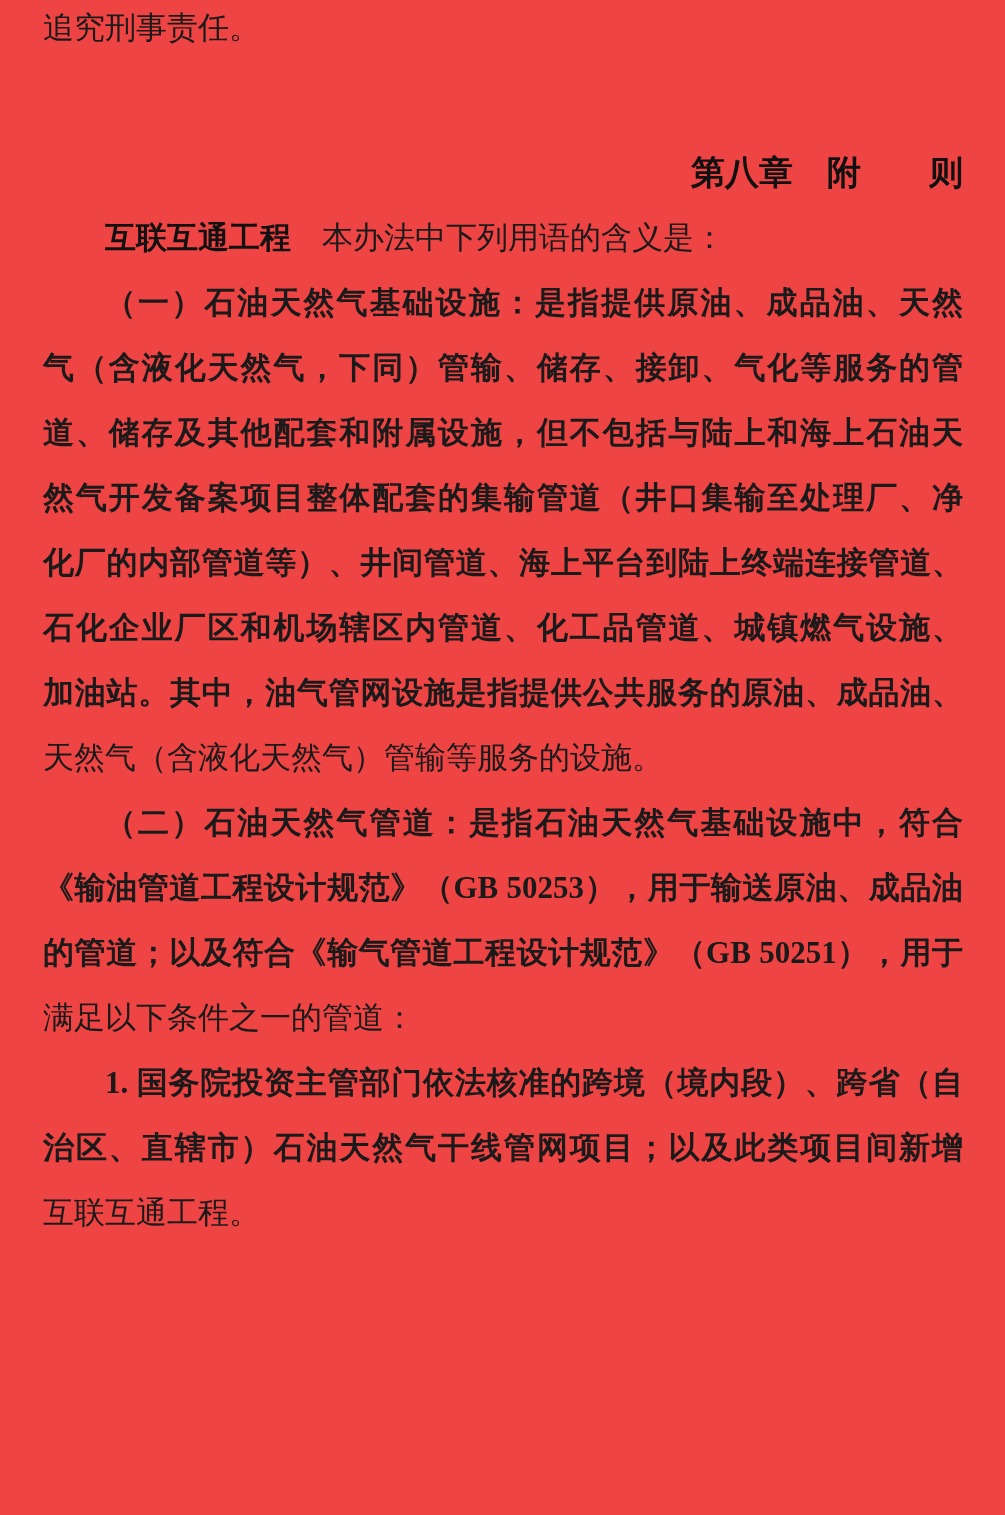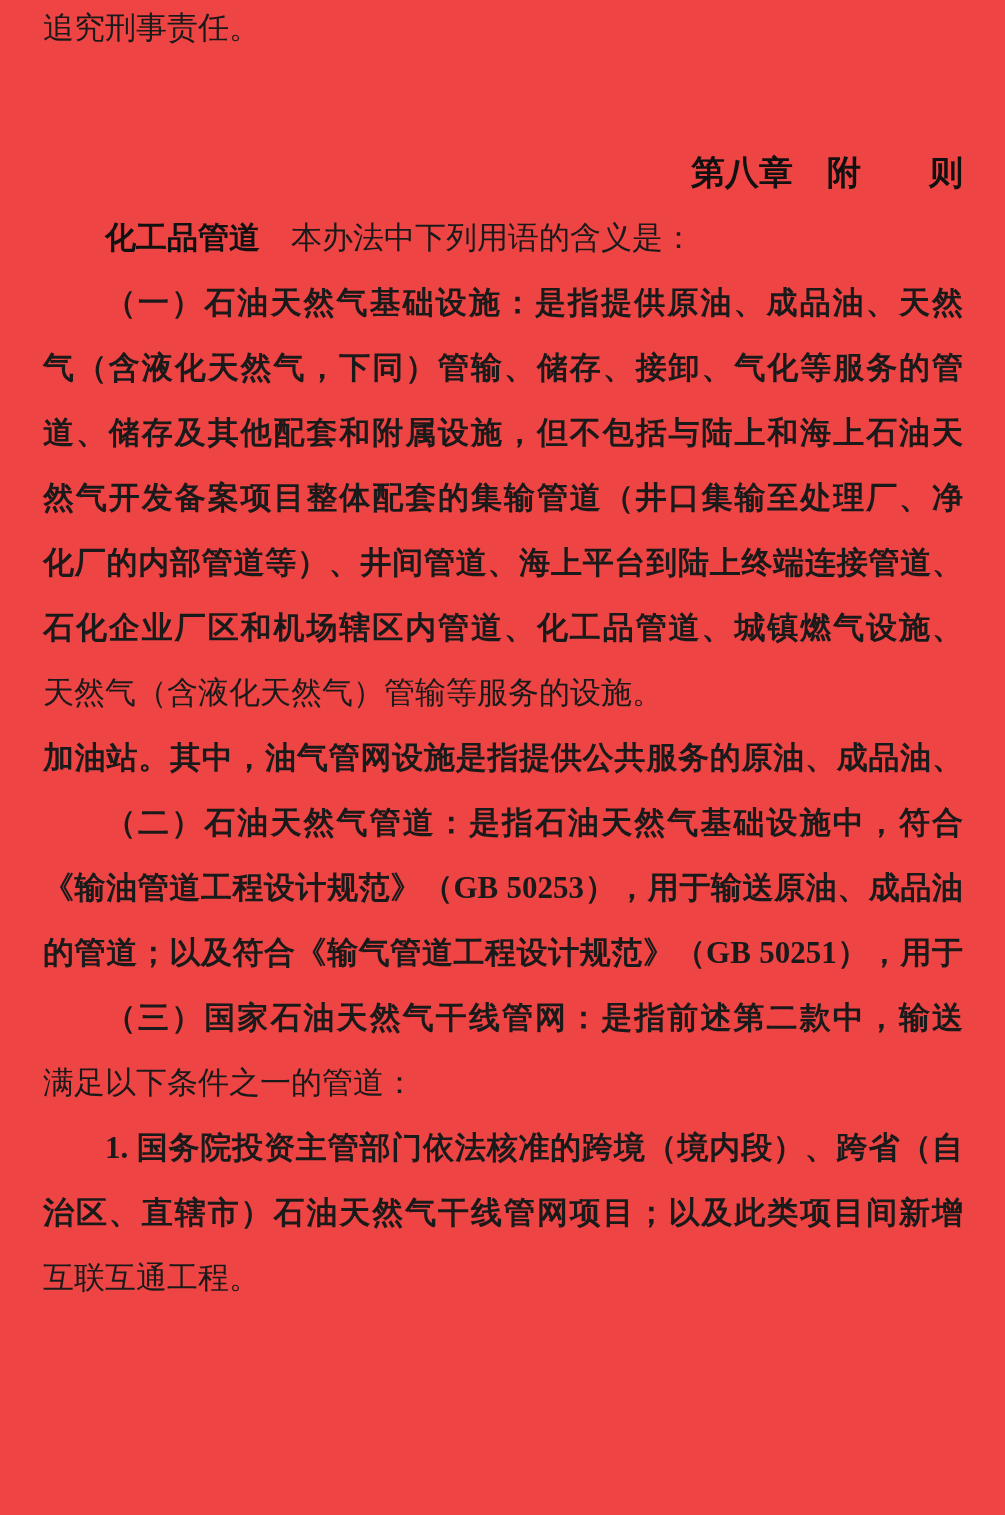--- a/index.html
+++ b/index.html
@@ -62,31 +62,30 @@
     color: #111111;
   }
 </style>
 </head>
 <body>
 
 <div class="page">
   <div class="textcol" id="doc-lines">
       <div class="line end">追究刑事责任。</div>
       <div class="line heading" style="margin-top: 80px;">第八章　附　　则</div>
-      <div class="line end indent"><span class="bold-prefix">化工品管道</span>　本办法中下列用语的含义是：</div>
+      <div class="line end indent"><span class="bold-prefix">互联互通工程</span>　本办法中下列用语的含义是：</div>
       <div class="line full indent">（一）石油天然气基础设施：是指提供原油、成品油、天然</div>
       <div class="line full">气（含液化天然气，下同）管输、储存、接卸、气化等服务的管</div>
       <div class="line full">道、储存及其他配套和附属设施，但不包括与陆上和海上石油天</div>
       <div class="line full">然气开发备案项目整体配套的集输管道（井口集输至处理厂、净</div>
       <div class="line full">化厂的内部管道等）、井间管道、海上平台到陆上终端连接管道、</div>
       <div class="line full">石化企业厂区和机场辖区内管道、化工品管道、城镇燃气设施、</div>
+      <div class="line full">加油站。其中，油气管网设施是指提供公共服务的原油、成品油、</div>
       <div class="line end">天然气（含液化天然气）管输等服务的设施。</div>
-      <div class="line full">加油站。其中，油气管网设施是指提供公共服务的原油、成品油、</div>
       <div class="line full indent">（二）石油天然气管道：是指石油天然气基础设施中，符合</div>
       <div class="line full">《输油管道工程设计规范》（GB 50253），用于输送原油、成品油</div>
       <div class="line full">的管道；以及符合《输气管道工程设计规范》（GB 50251），用于</div>
-      <div class="line full indent">（三）国家石油天然气干线管网：是指前述第二款中，输送</div>
       <div class="line end">满足以下条件之一的管道：</div>
       <div class="line full indent">1. 国务院投资主管部门依法核准的跨境（境内段）、跨省（自</div>
       <div class="line full">治区、直辖市）石油天然气干线管网项目；以及此类项目间新增</div>
       <div class="line end">互联互通工程。</div>
     </div>
 </div>
 
 </body></html>

